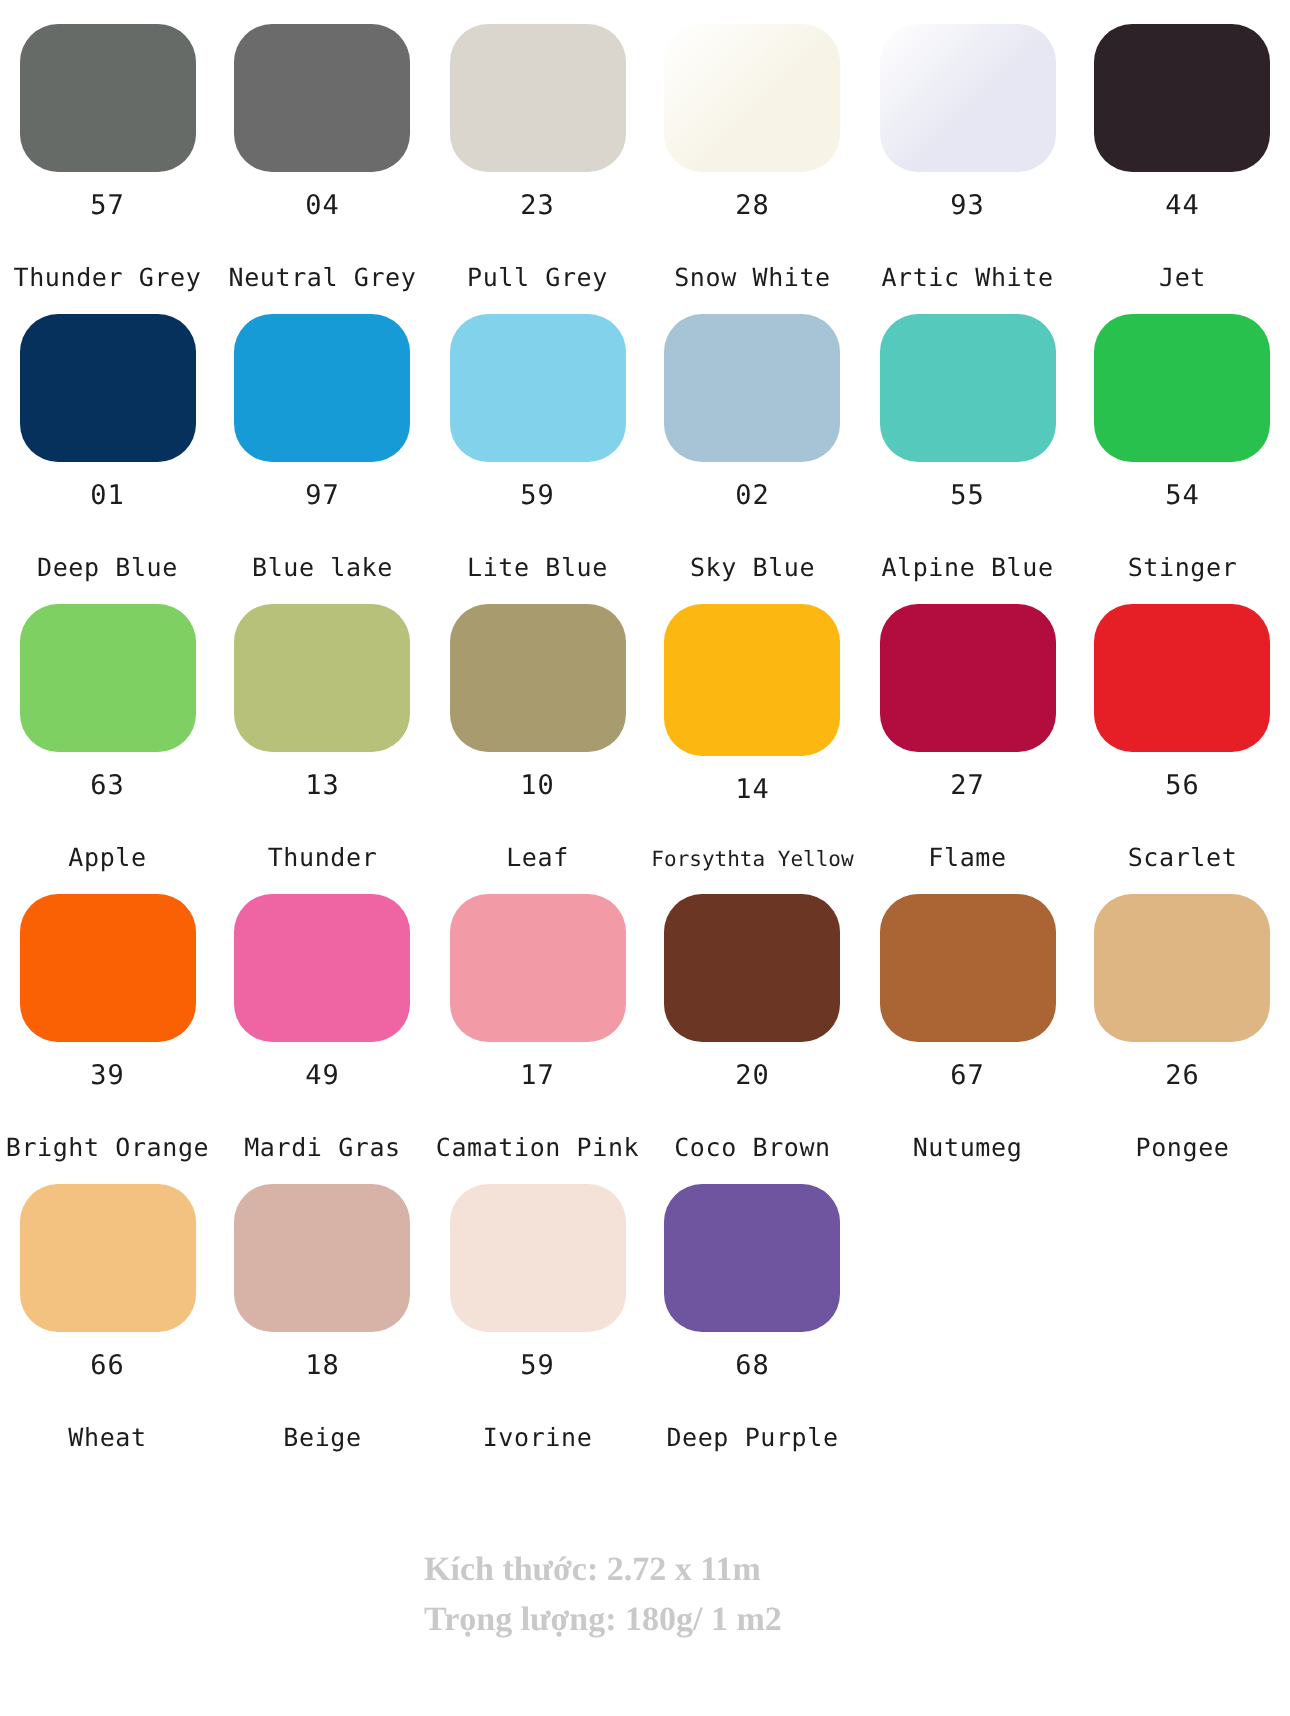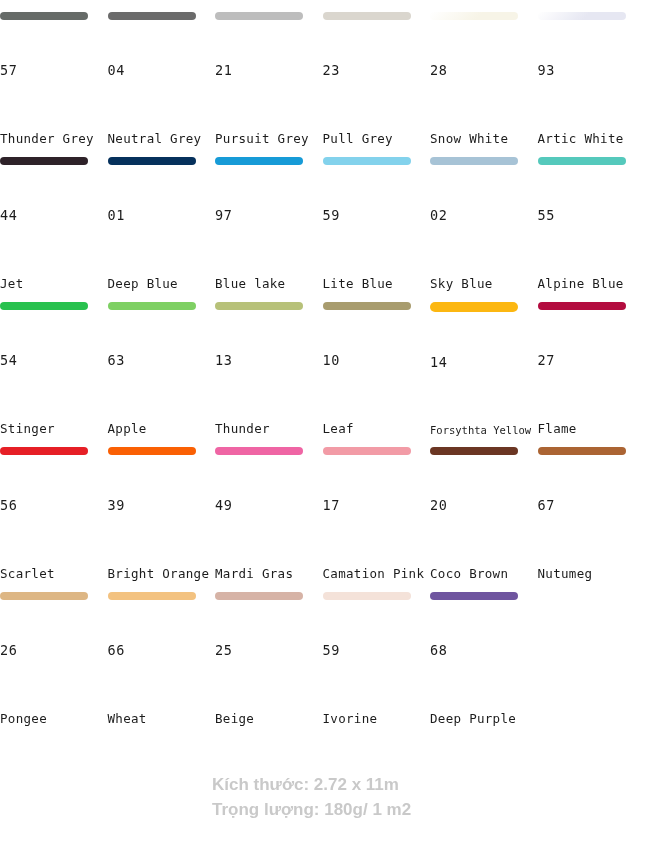--- a/index.html
+++ b/index.html
@@ -23,22 +23,22 @@
     display: flex;
     flex-wrap: wrap;
   }
 
   .swatch-cell {
     width: 107.5px;
     height: 145px;
     box-sizing: border-box;
     display: flex;
     flex-direction: column;
+    align-items: center;
     padding-top: 12px;
-    gap: 33px;
   }
 
   .swatch-chip {
     width: 88px;
     height: 85px;
     border-radius: 19px;
   }
 
   .swatch-code {
     margin-top: 11px;
@@ -58,21 +58,21 @@
   }
   .swatch-label.small {
     font-size: 10.5px;
     letter-spacing: 0px;
   }
 
   #spec-overlay {
     position: absolute;
     left: 212px;
     top: 772px;
-    font-family: Liberation Sans, sans-serif;
+    font-family: Liberation Serif, serif;
     font-weight: bold;
     font-size: 17px;
     line-height: 25px;
     color: #c9c9c9;
     white-space: nowrap;
   }
 </style>
 </head>
 <body>
 
@@ -81,25 +81,20 @@
       <div class="swatch-chip" style="background: rgb(102, 107, 104);"></div>
       <div class="swatch-code">57</div>
       <div class="swatch-label">Thunder Grey</div>
     </div>
     <div class="swatch-cell">
       <div class="swatch-chip" style="background: rgb(107, 107, 107);"></div>
       <div class="swatch-code">04</div>
       <div class="swatch-label">Neutral Grey</div>
     </div>
     <div class="swatch-cell">
-      <div class="swatch-chip" style="background: rgb(189, 189, 189);"></div>
-      <div class="swatch-code">21</div>
-      <div class="swatch-label">Pursuit Grey</div>
-    </div>
-    <div class="swatch-cell">
       <div class="swatch-chip" style="background: rgb(218, 214, 206);"></div>
       <div class="swatch-code">23</div>
       <div class="swatch-label">Pull Grey</div>
     </div>
     <div class="swatch-cell">
       <div class="swatch-chip" style="background: linear-gradient(135deg, rgb(255, 255, 255) 0%, rgb(247, 244, 231) 55%, rgb(247, 244, 231) 100%);"></div>
       <div class="swatch-code">28</div>
       <div class="swatch-label">Snow White</div>
     </div>
     <div class="swatch-cell">
@@ -202,21 +197,21 @@
       <div class="swatch-code">26</div>
       <div class="swatch-label">Pongee</div>
     </div>
     <div class="swatch-cell">
       <div class="swatch-chip" style="background: rgb(243, 194, 128);"></div>
       <div class="swatch-code">66</div>
       <div class="swatch-label">Wheat</div>
     </div>
     <div class="swatch-cell">
       <div class="swatch-chip" style="background: rgb(214, 179, 166);"></div>
-      <div class="swatch-code">25</div>
+      <div class="swatch-code">18</div>
       <div class="swatch-label">Beige</div>
     </div>
     <div class="swatch-cell">
       <div class="swatch-chip" style="background: rgb(244, 226, 217);"></div>
       <div class="swatch-code">59</div>
       <div class="swatch-label">Ivorine</div>
     </div>
     <div class="swatch-cell">
       <div class="swatch-chip" style="background: rgb(111, 85, 159);"></div>
       <div class="swatch-code">68</div>

